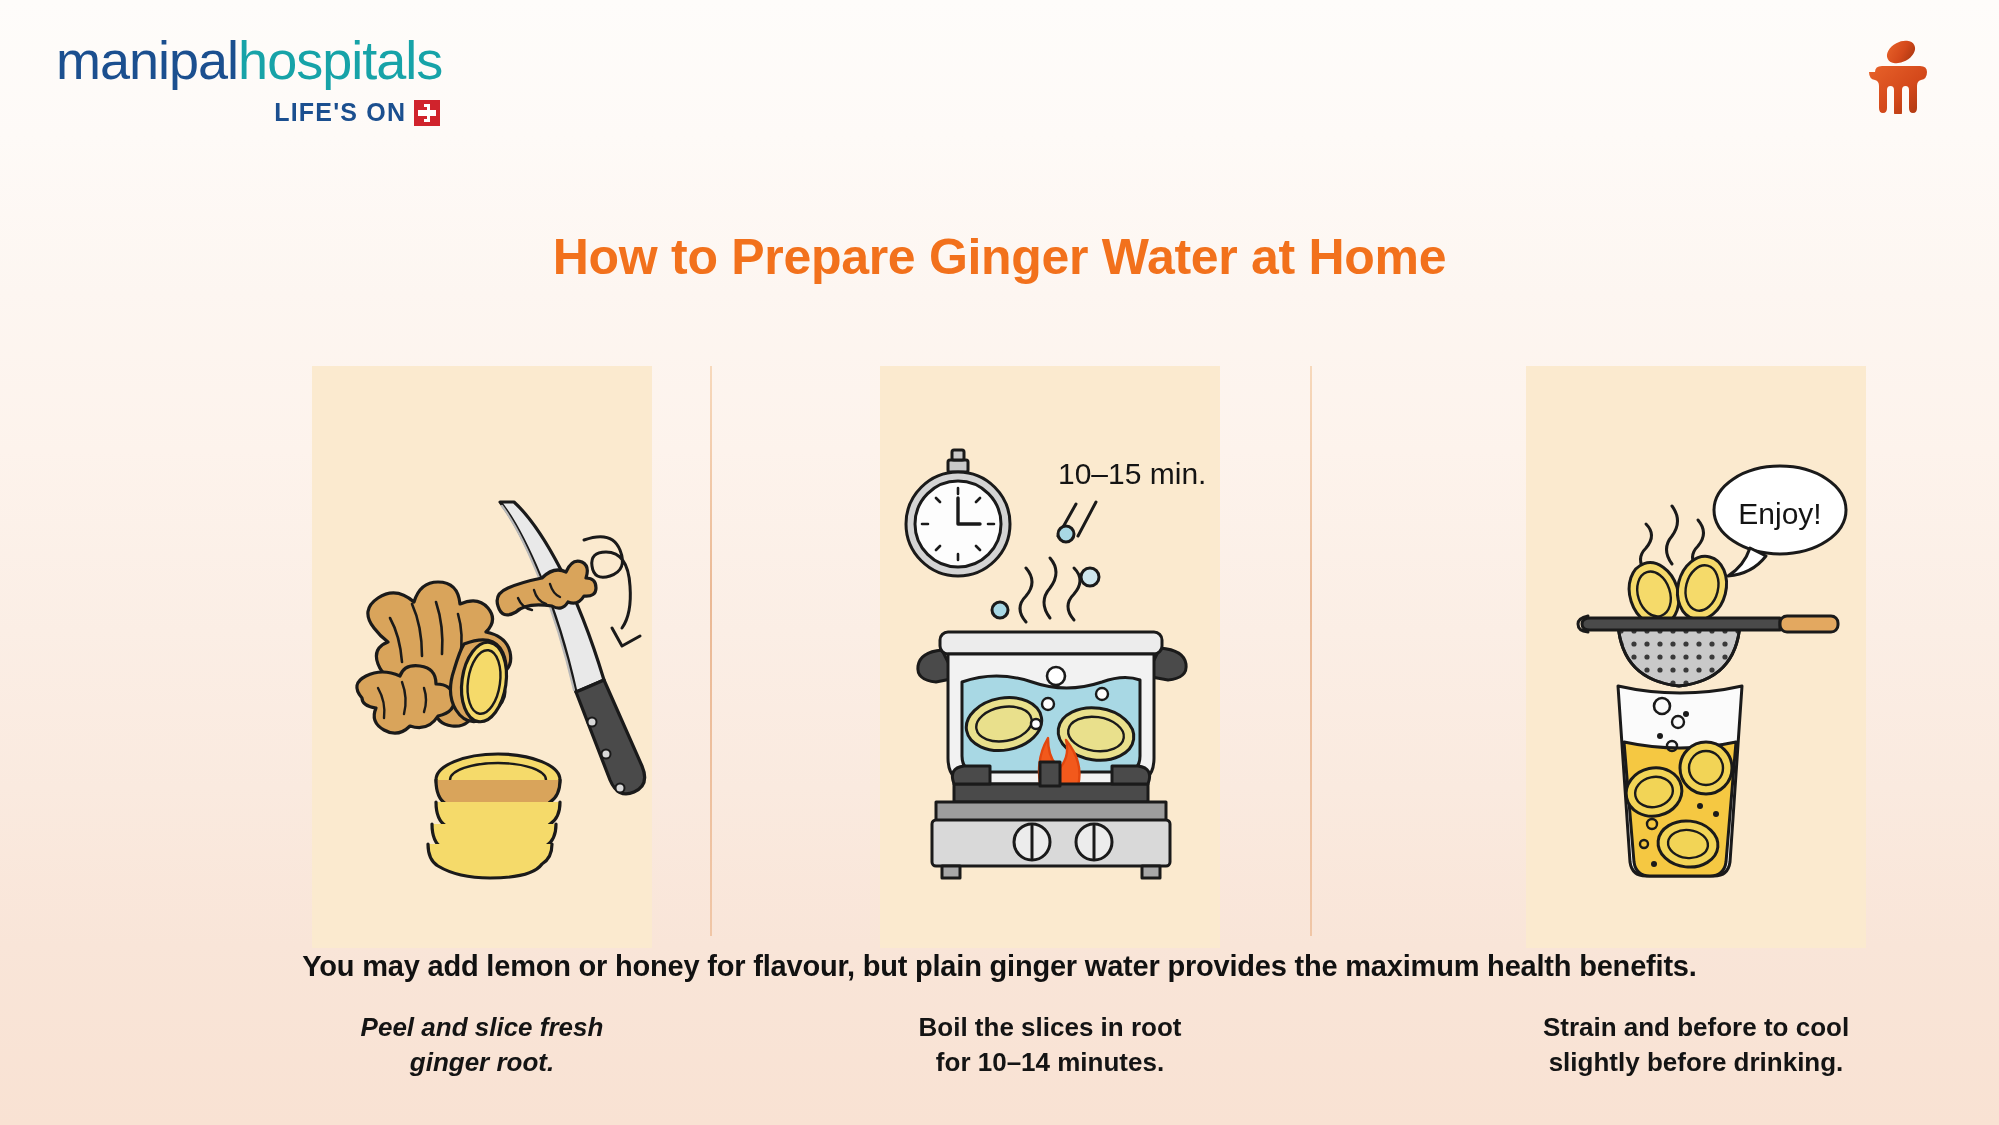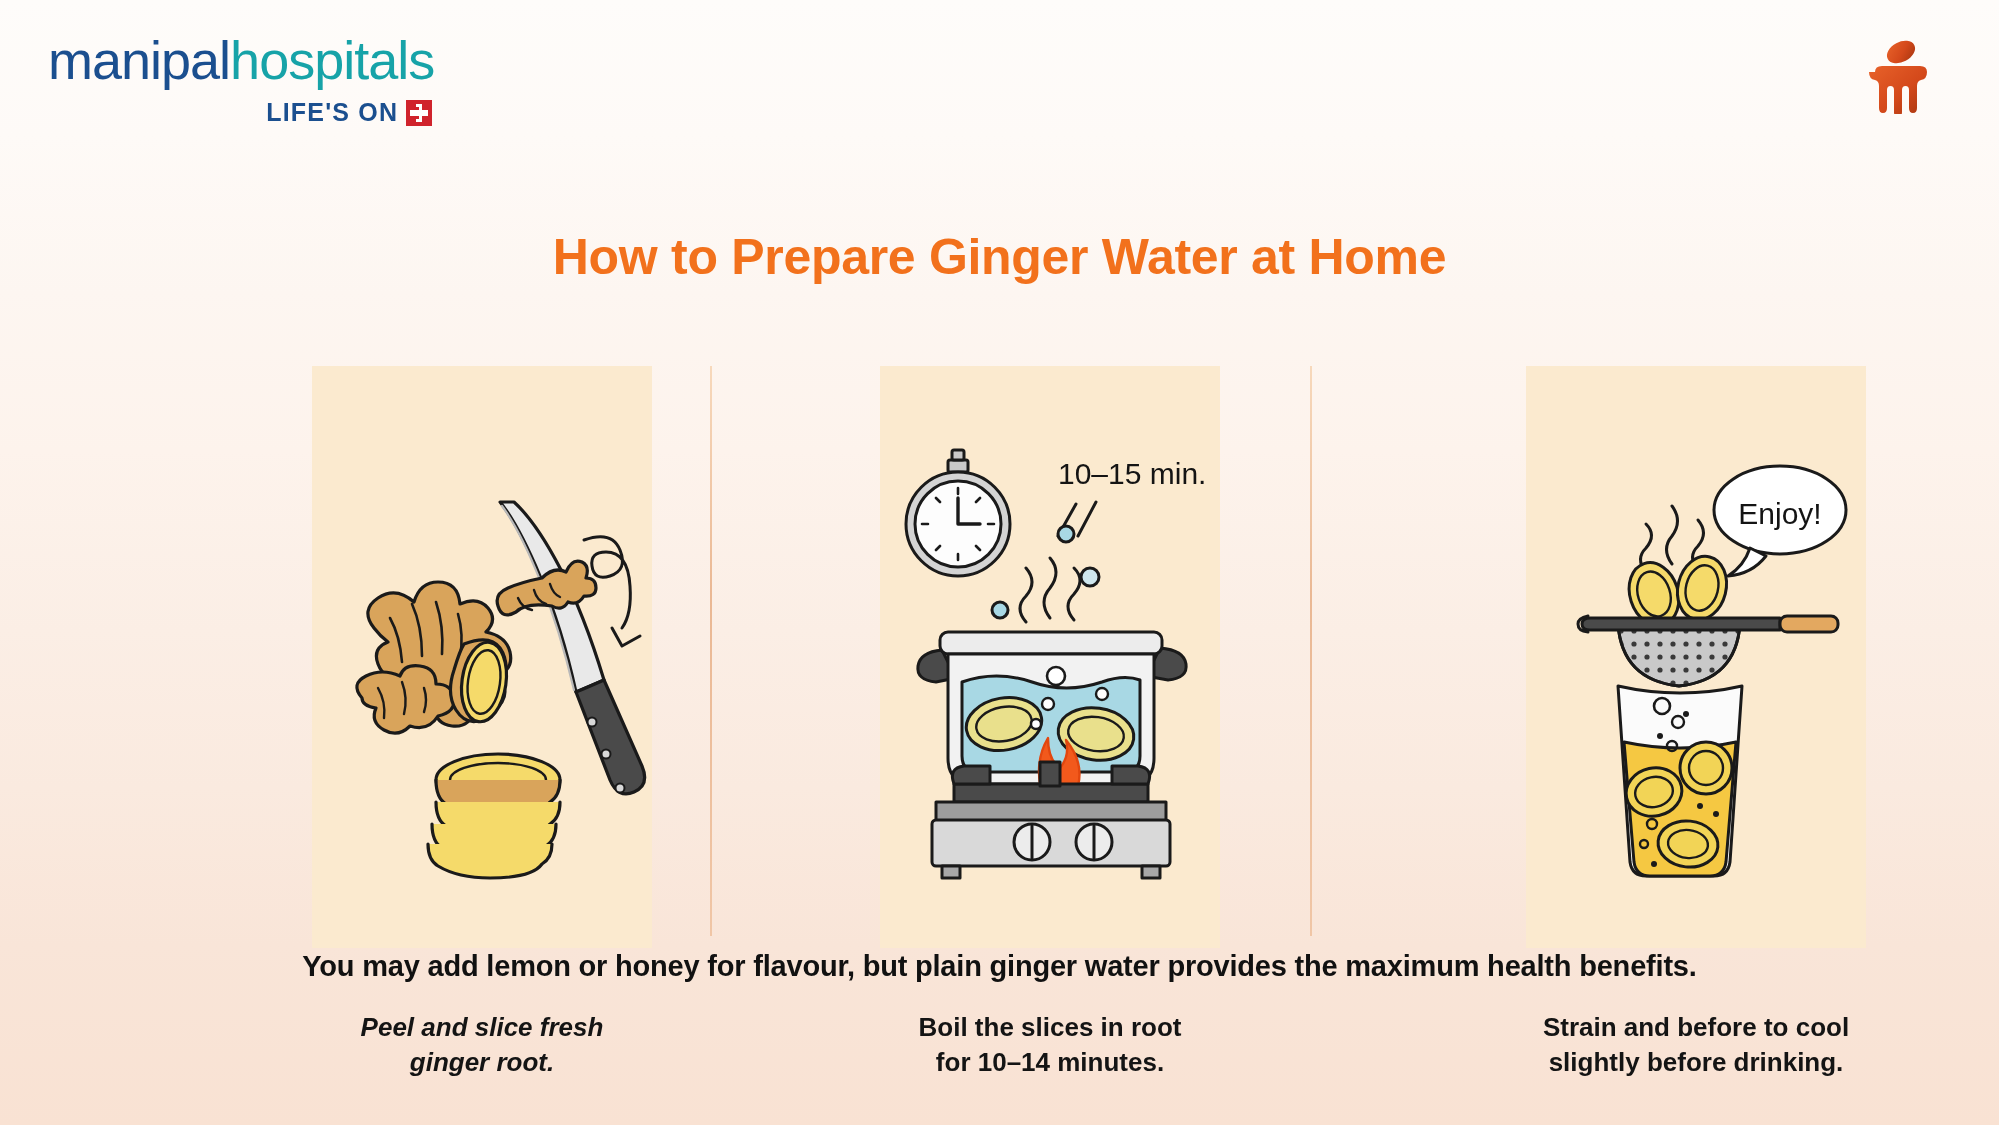--- a/index.html
+++ b/index.html
@@ -7,21 +7,21 @@
   html,body { width:1999px; height:1125px; overflow:hidden; }
   body {
     font-family:"Liberation Sans", sans-serif;
     background:linear-gradient(to bottom,
       #fefcfa 0%, #fefaf7 12%, #fdf6f1 26%, #fdf3ec 40%,
       #fbeee5 56%, #faeadf 70%, #f9e5d8 84%, #f9e2d3 100%);
     position:relative;
   }
 
   
-  .logo-wrap { position:absolute; left:48px; top:33px; }
+  .logo-wrap { position:absolute; left:56px; top:33px; }
   .logo-word { font-size:54px; font-weight:400; letter-spacing:-1px; line-height:1; white-space:nowrap; }
   .logo-manipal { color:#1b4f8f; }
   .logo-hospitals { color:#17a3a8; }
   .logo-sub { display:flex; align-items:center; justify-content:flex-end; gap:8px;
               margin-top:11px; padding-right:2px; }
   .logo-sub-text { color:#1b4f8f; font-size:25px; letter-spacing:1.2px; font-weight:700; }
   .cross-badge { width:26px; height:26px; background:#d0232c; position:relative; flex:0 0 auto; }
   .cross-badge::before { content:""; position:absolute; left:10px; top:4px; width:6px; height:18px; background:#fff; }
   .cross-badge::after  { content:""; position:absolute; left:4px; top:10px; width:18px; height:6px; background:#fff; }
   .cross-dot { position:absolute; width:3px; height:3px; background:#d0232c; }

